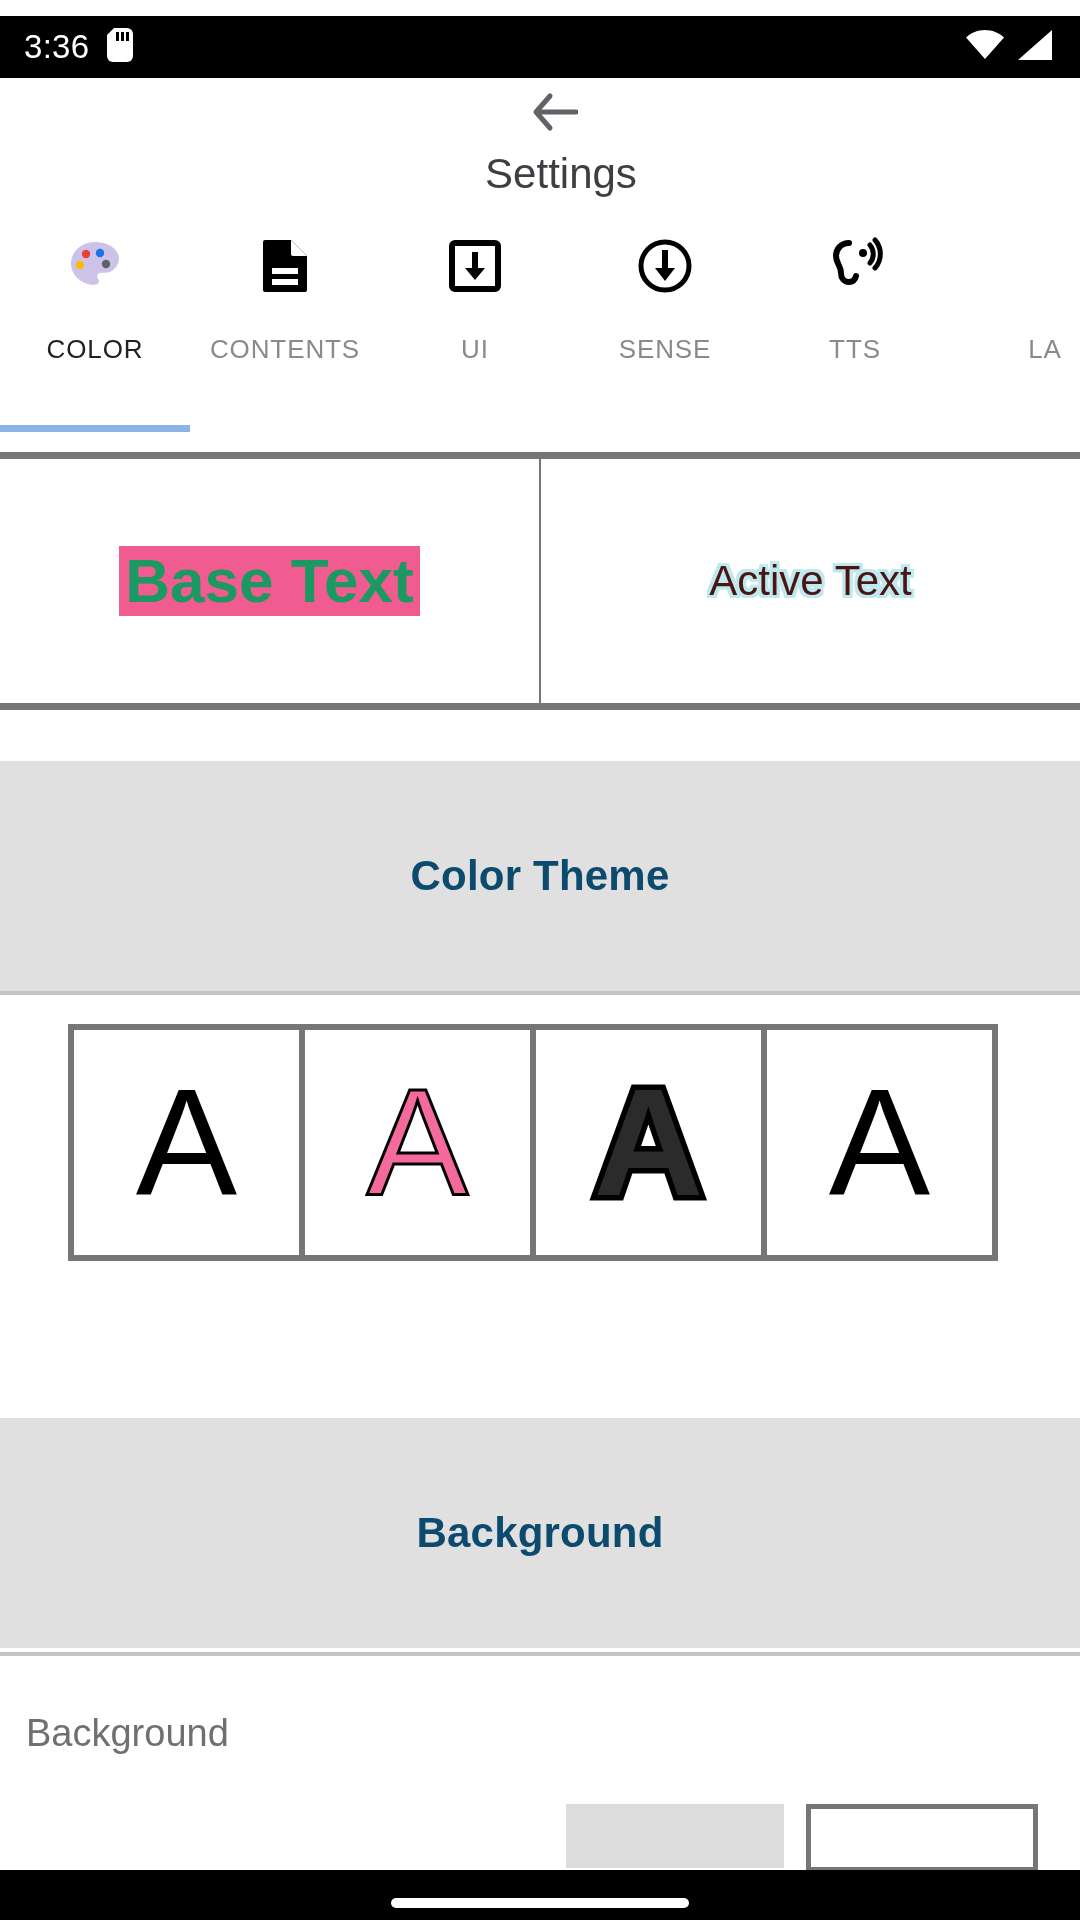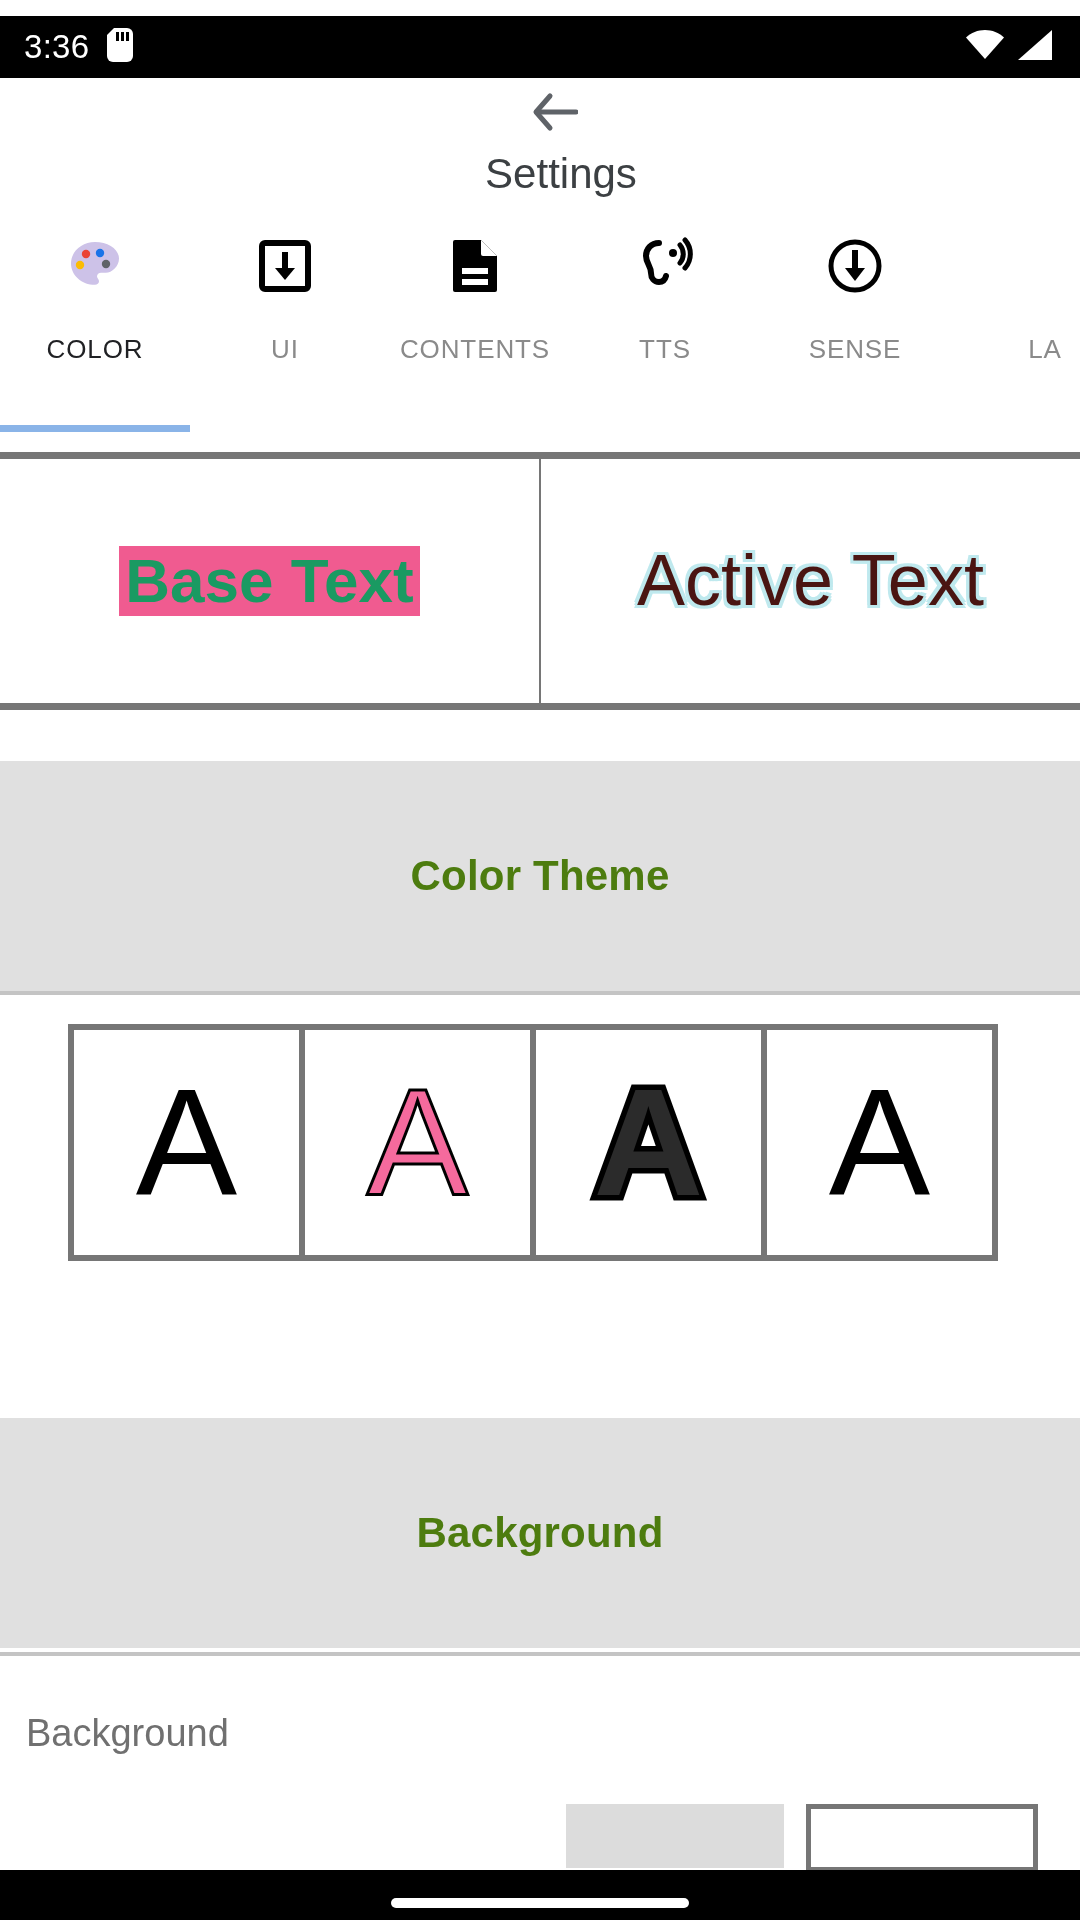--- a/index.html
+++ b/index.html
@@ -72,36 +72,36 @@
     flex:1 1 0; background:#ffffff;
     display:flex; align-items:center; justify-content:center;
     cursor:pointer; min-width:0; overflow:hidden;
   }
   .base-text {
     font-size:62px; font-weight:700; color:#1a9a62;
     background:#f05b90; padding:2px 6px; line-height:1.05;
     white-space:nowrap;
   }
   .active-text {
-    font-size:72px; font-weight:400; color:#4a1512;
+    font-size:42px; font-weight:400; color:#4a1512;
     line-height:1.05; white-space:nowrap;
     text-shadow:
       -3px 0 0 #bfe9ee, 3px 0 0 #bfe9ee,
       0 -3px 0 #bfe9ee, 0 3px 0 #bfe9ee,
       -3px -3px 0 #bfe9ee, 3px -3px 0 #bfe9ee,
       -3px 3px 0 #bfe9ee, 3px 3px 0 #bfe9ee;
   }
 
   
   .section-header {
     width:1080px; background:#e0e0e0;
     display:flex; align-items:center; justify-content:center;
   }
   .section-header-text {
-    font-size:42px; font-weight:700; color:#4d7c0f; letter-spacing:.2px;
+    font-size:42px; font-weight:700; color:#0c4a6e; letter-spacing:.2px;
   }
   .divider { width:1080px; height:4px; background:#c4c4c4; }
 
   
   .swatch-area {
     width:1080px; background:#ffffff;
     display:flex; align-items:center; padding:22px 0 0 68px;
   }
   .swatch-strip { display:flex; background:#767676; padding:6px; gap:6px; }
   .swatch {
@@ -189,66 +189,66 @@
             <circle cx="34" cy="16" r="4.2" fill="#1a73e8"></circle>
             <circle cx="14" cy="28" r="4.2" fill="#fbbc04"></circle>
             <circle cx="40" cy="27" r="4.2" fill="#5f6368"></circle>
           </svg>
         </div>
         <div class="tab-label">COLOR</div>
       </div>
 
       <div class="tab">
         <div class="tab-icon">
-          <svg width="52" height="52" viewBox="0 0 52 52">
-            <rect x="3" y="3" width="46" height="46" rx="3" fill="none" stroke="#000" stroke-width="6"></rect>
-            <rect x="23" y="12" width="6" height="20" fill="#000"></rect>
-            <path d="M16 28l10 12 10-12z" fill="#000"></path>
-          </svg>
-        </div>
-        <div class="tab-label">UI</div>
-      </div>
-
-      <div class="tab">
-        <div class="tab-icon">
           <svg width="52" height="56" viewBox="0 0 52 56">
             <path d="M6 2h26l16 16v34a2 2 0 0 1-2 2H6a2 2 0 0 1-2-2V4a2 2 0 0 1 2-2z" fill="#000"></path>
             <path d="M32 2l16 16H34a2 2 0 0 1-2-2z" fill="#ffffff"></path>
             <rect x="13" y="30" width="26" height="6" fill="#ffffff"></rect>
             <rect x="13" y="41" width="26" height="6" fill="#ffffff"></rect>
           </svg>
         </div>
         <div class="tab-label">CONTENTS</div>
       </div>
 
       <div class="tab">
         <div class="tab-icon">
+          <svg width="52" height="52" viewBox="0 0 52 52">
+            <rect x="3" y="3" width="46" height="46" rx="3" fill="none" stroke="#000" stroke-width="6"></rect>
+            <rect x="23" y="12" width="6" height="20" fill="#000"></rect>
+            <path d="M16 28l10 12 10-12z" fill="#000"></path>
+          </svg>
+        </div>
+        <div class="tab-label">UI</div>
+      </div>
+
+      <div class="tab">
+        <div class="tab-icon">
+          <svg width="56" height="56" viewBox="0 0 56 56">
+            <circle cx="28" cy="28" r="24" fill="none" stroke="#000" stroke-width="5"></circle>
+            <rect x="25" y="12" width="6" height="22" fill="#000"></rect>
+            <path d="M18 30l10 13 10-13z" fill="#000"></path>
+          </svg>
+        </div>
+        <div class="tab-label">SENSE</div>
+      </div>
+
+      <div class="tab">
+        <div class="tab-icon">
           <svg width="56" height="58" viewBox="0 0 56 58">
             <path d="M22 6c-8 0-13 6-13 13 0 7 5 10 5 17 0 5 3 9 8 9 4 0 6-2 7-6" fill="none" stroke="#000" stroke-width="6" stroke-linecap="round"></path>
             <circle cx="36" cy="16" r="4" fill="#000"></circle>
             <path d="M43 8a14 14 0 0 1 0 18" fill="none" stroke="#000" stroke-width="5" stroke-linecap="round"></path>
             <path d="M48 3a21 21 0 0 1 0 28" fill="none" stroke="#000" stroke-width="5" stroke-linecap="round"></path>
           </svg>
         </div>
         <div class="tab-label">TTS</div>
       </div>
 
       <div class="tab">
         <div class="tab-icon">
-          <svg width="56" height="56" viewBox="0 0 56 56">
-            <circle cx="28" cy="28" r="24" fill="none" stroke="#000" stroke-width="5"></circle>
-            <rect x="25" y="12" width="6" height="22" fill="#000"></rect>
-            <path d="M18 30l10 13 10-13z" fill="#000"></path>
-          </svg>
-        </div>
-        <div class="tab-label">SENSE</div>
-      </div>
-
-      <div class="tab">
-        <div class="tab-icon">
           <svg width="52" height="52" viewBox="0 0 52 52"></svg>
         </div>
         <div class="tab-label">LA</div>
       </div>
 
     </div>
     <div class="tab-indicator"></div>
   </div>
 
   <div class="preview-wrap">

